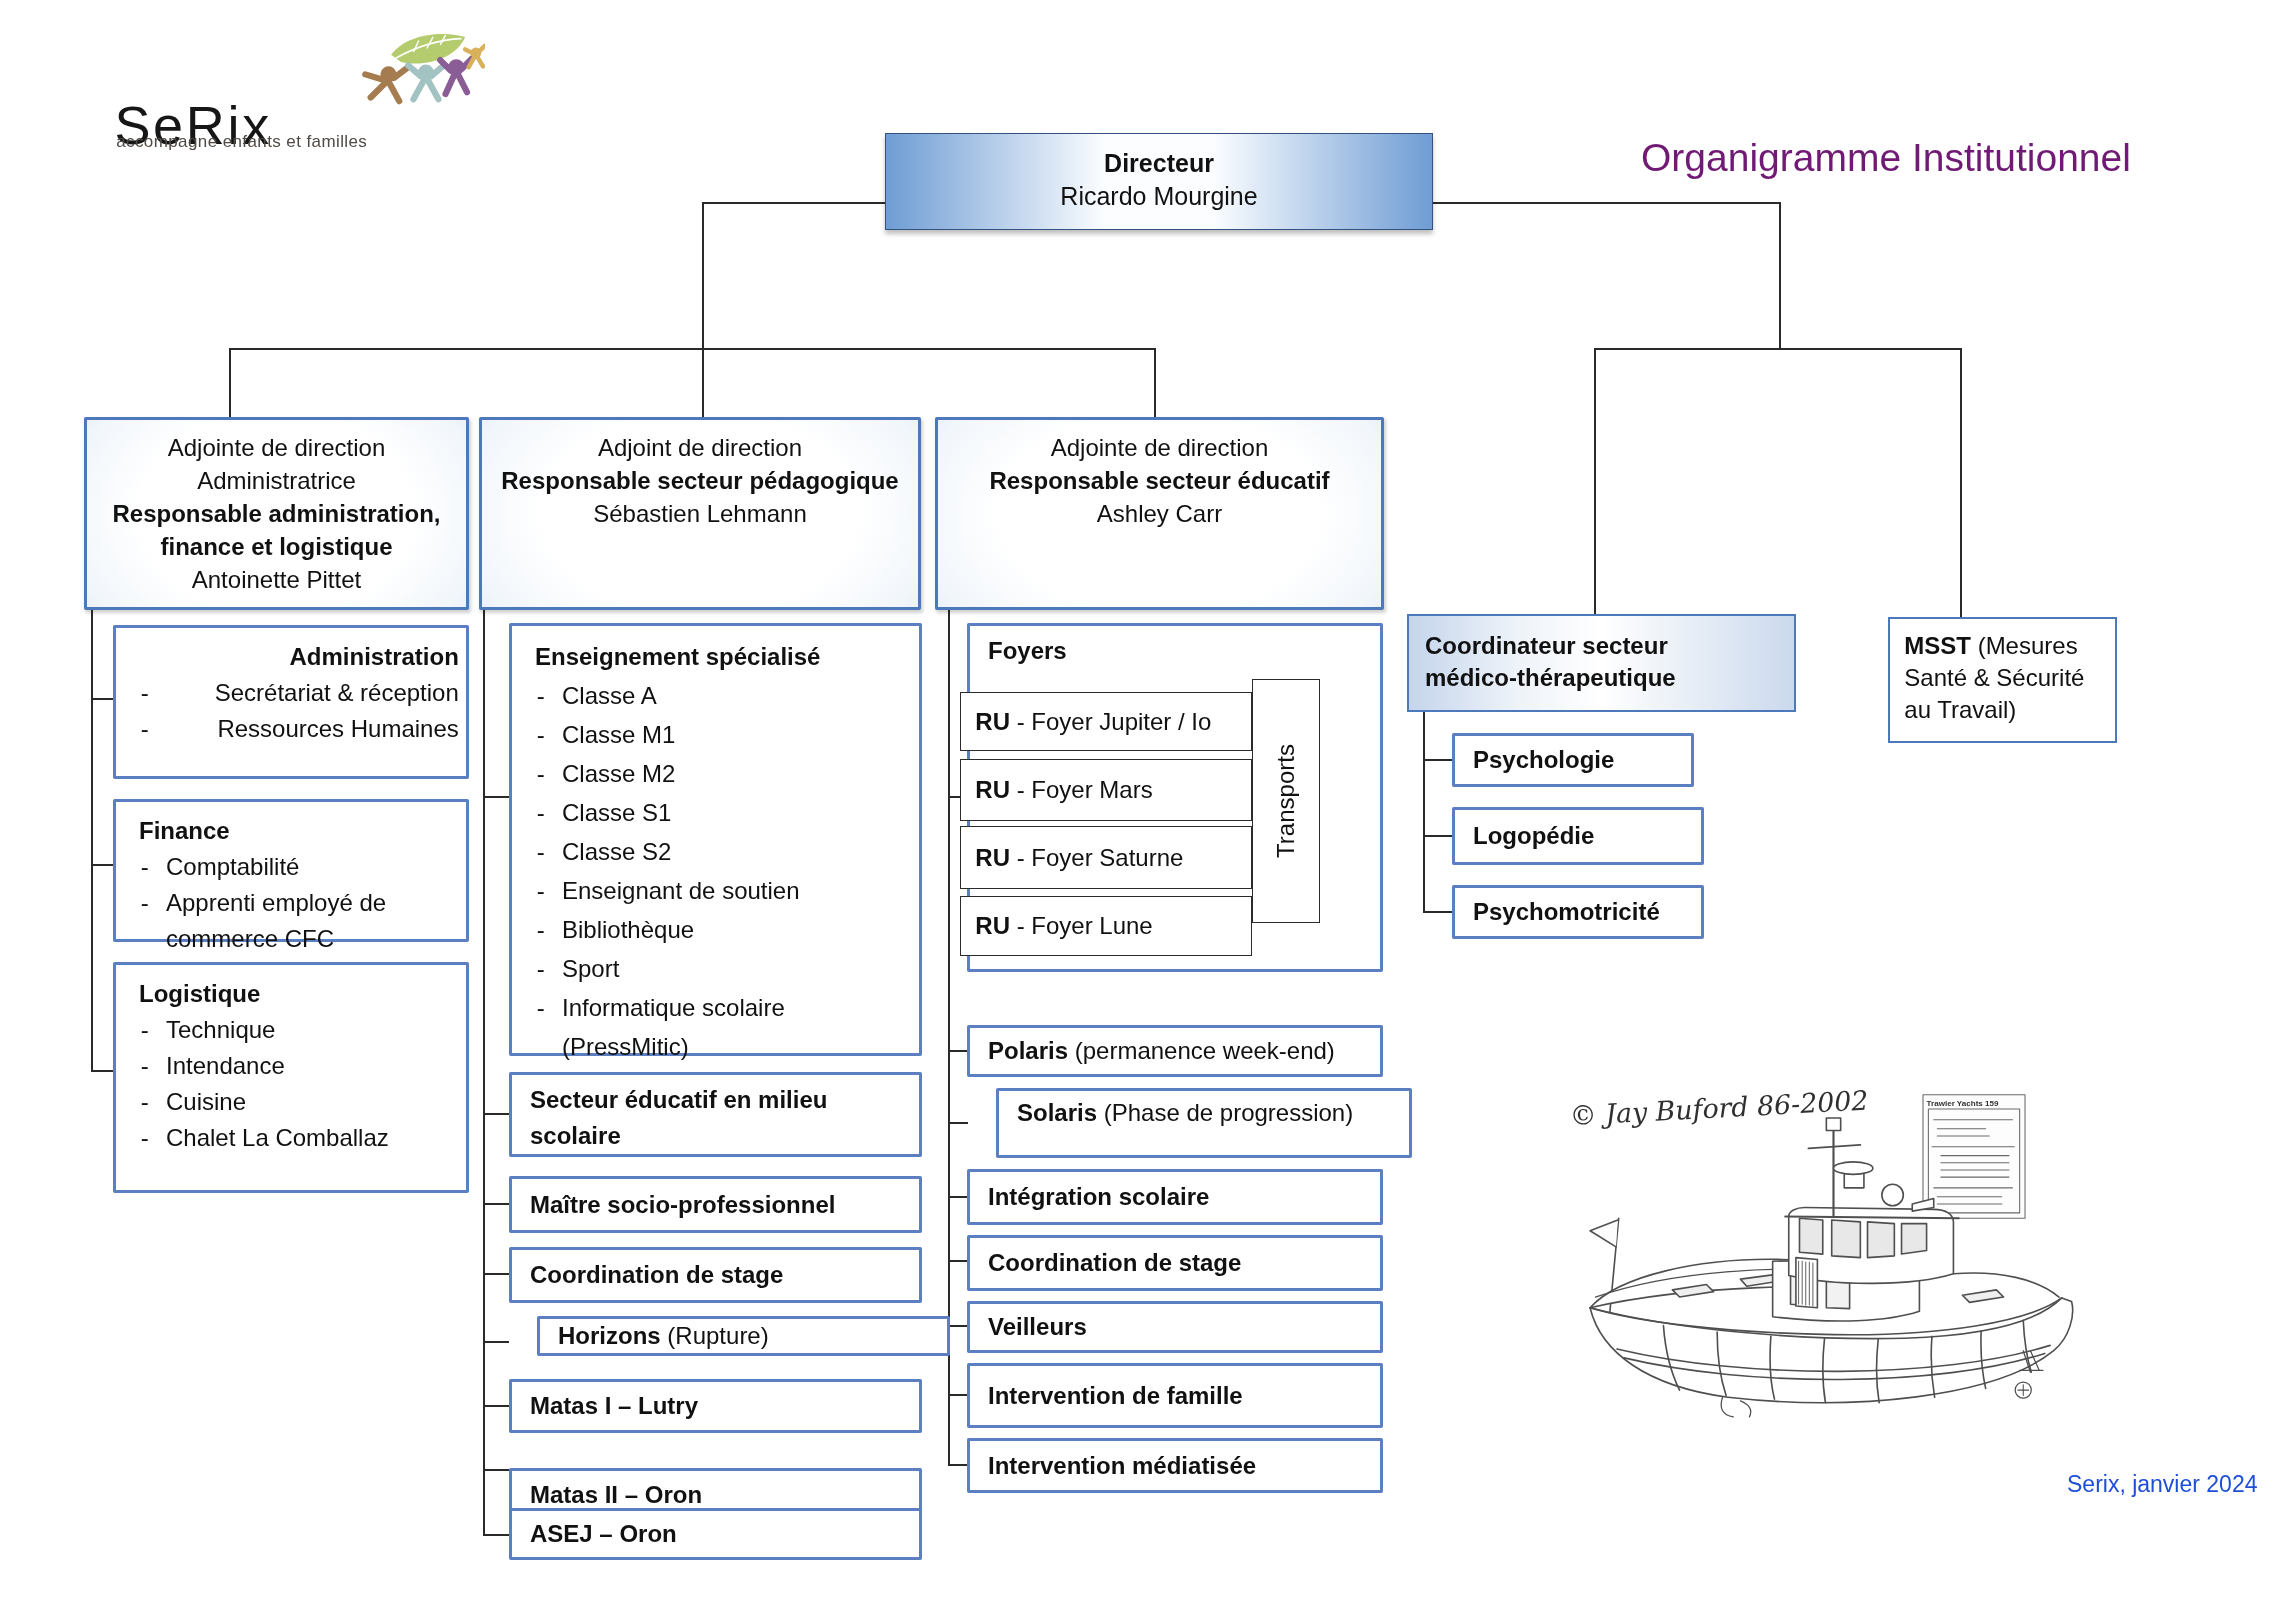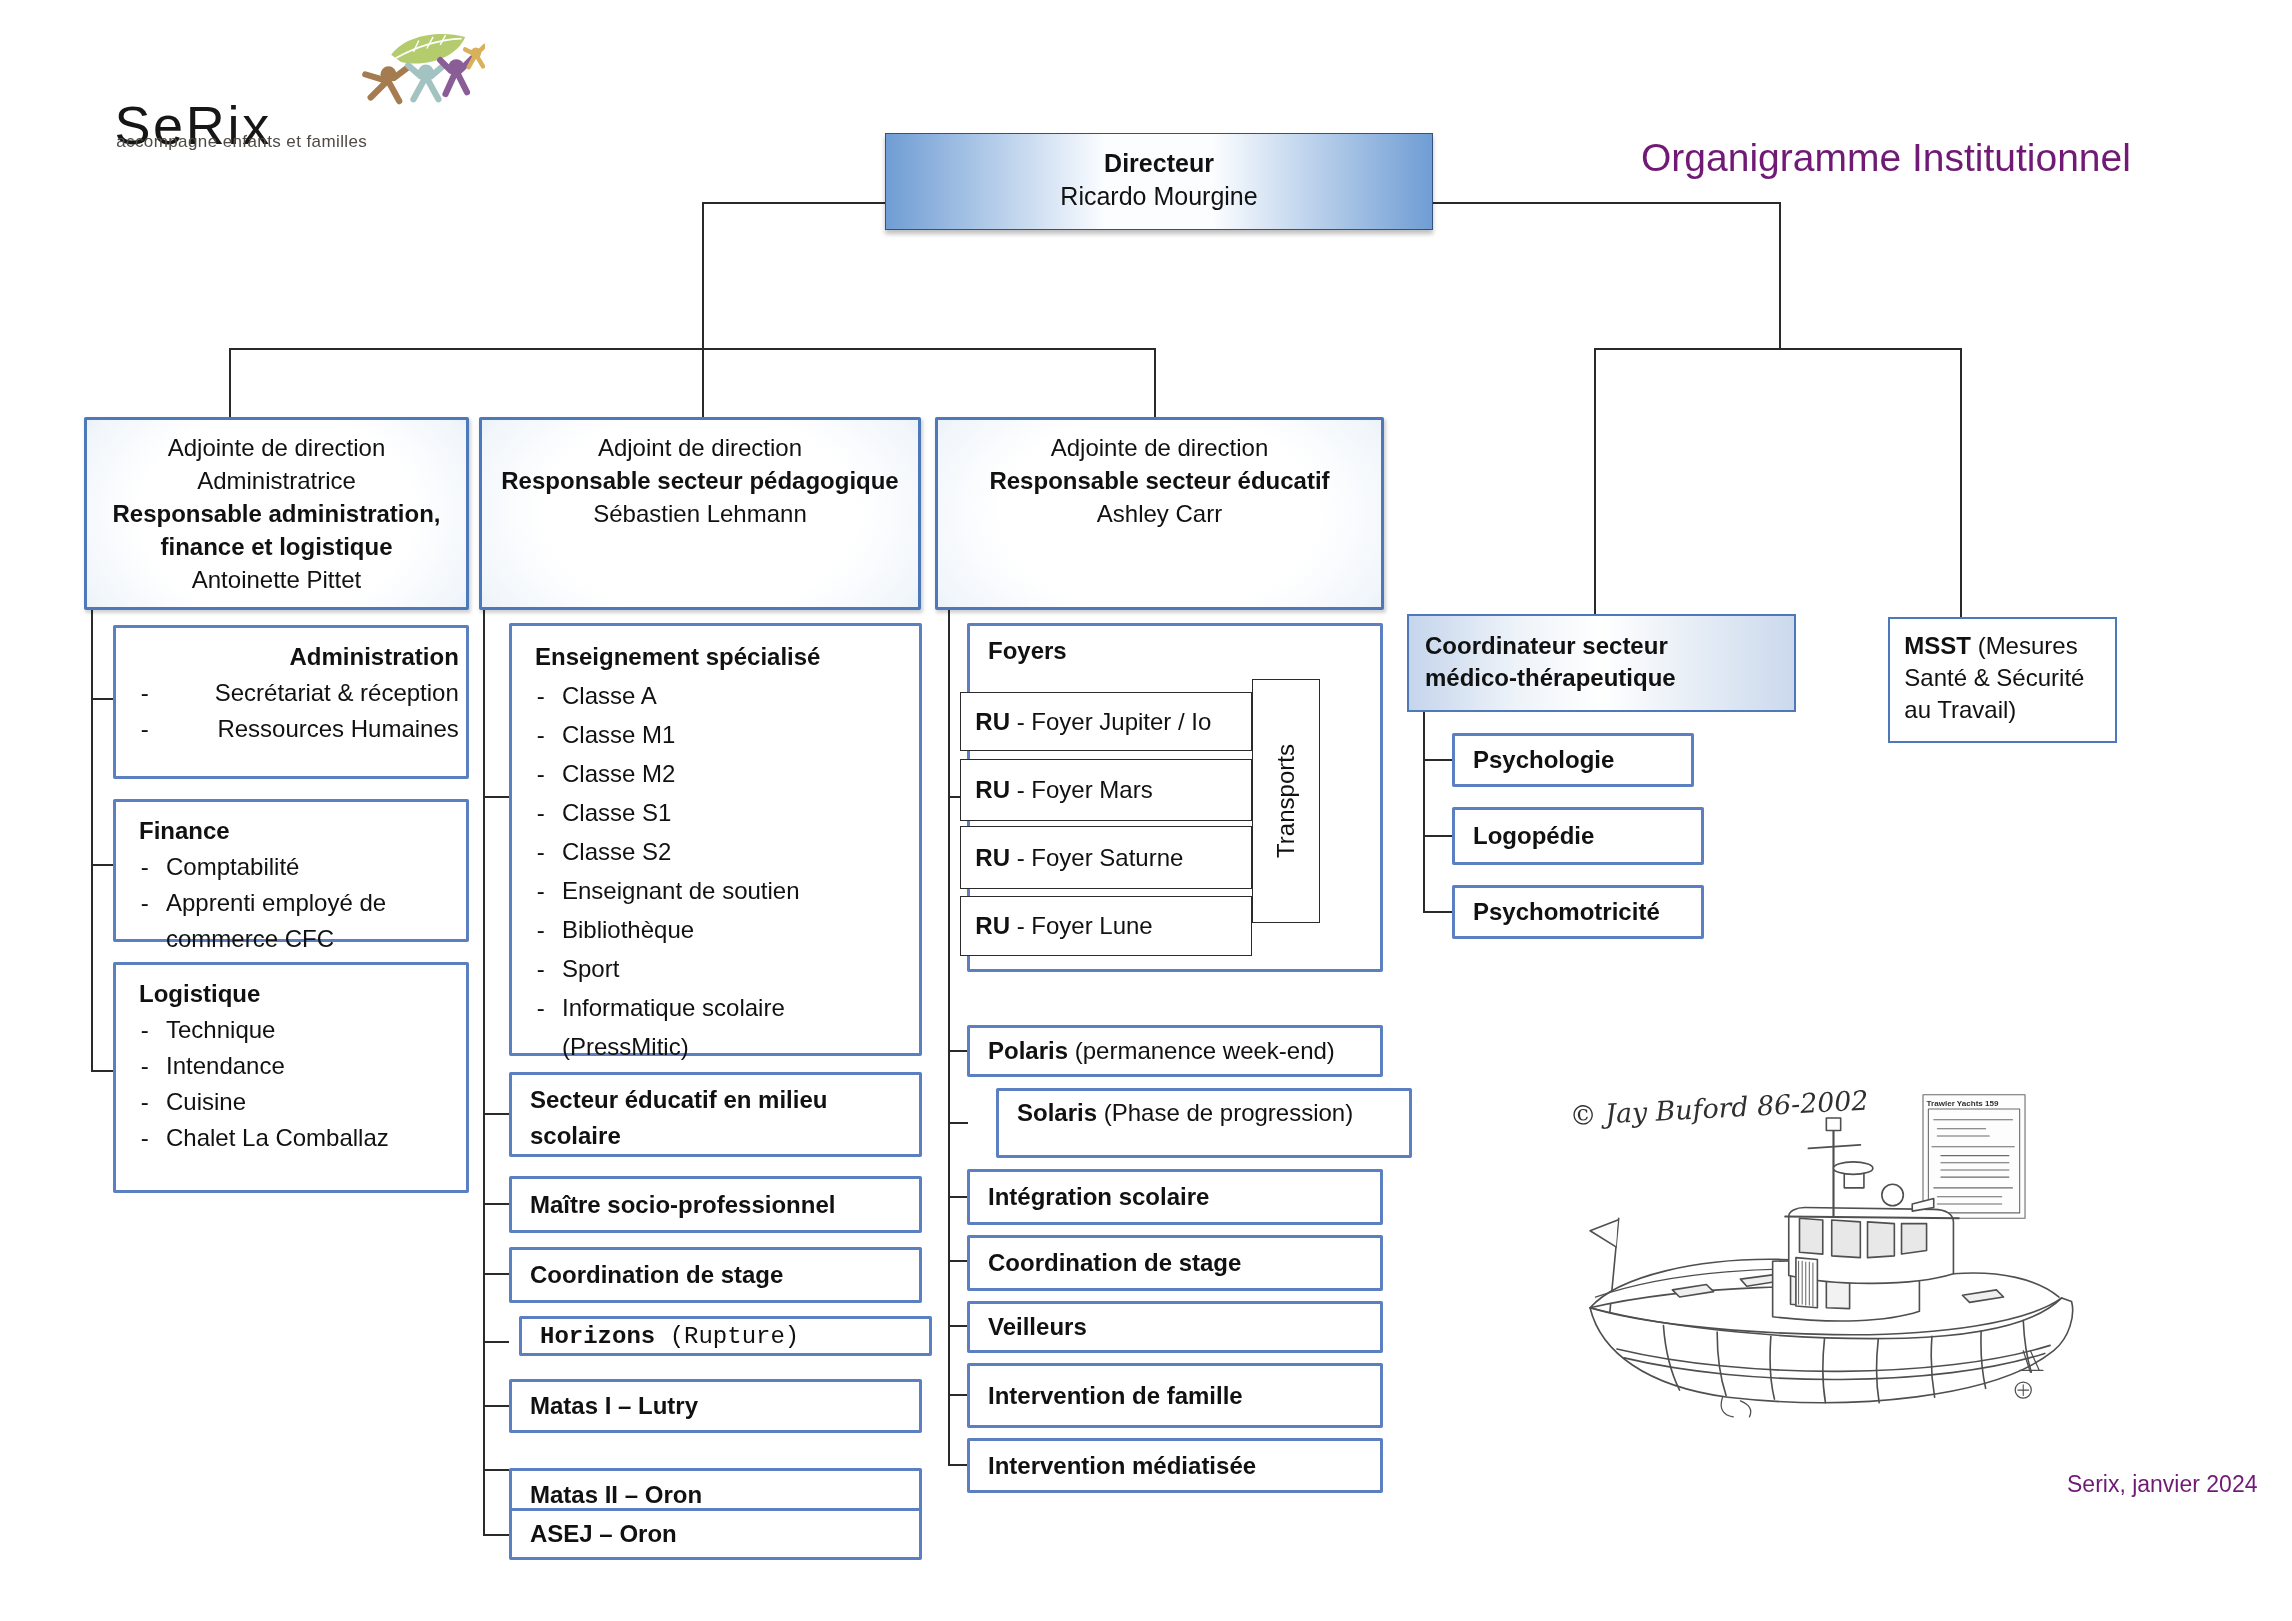--- a/index.html
+++ b/index.html
@@ -57,21 +57,21 @@
 
   
   .logo{position:absolute;left:109px;top:39px;width:412px;height:125px;}
   .brand{position:absolute;left:5.4px;top:16px;font-size:54px;letter-spacing:2.7px;
          font-weight:400;color:#161616;margin-top:39px;}
   .tagline{position:absolute;left:7.2px;top:93px;font-size:17px;color:#4f4a45;letter-spacing:0.4px;}
   .logo svg{position:absolute;left:224px;top:-10.7px;}
 
   .title{position:absolute;left:1641px;top:136px;font-size:39px;color:#701a75;}
 
-  .footer{position:absolute;left:2067px;top:1471px;font-size:23px;color:#701a75;}
+  .footer{position:absolute;left:2067px;top:1471px;font-size:23px;color:#1d4ed8;}
 
   .boat{position:absolute;left:1565px;top:1082px;}
 </style>
 </head>
 <body>
 
 <div class="stage">
 
   <div class="logo">
     <div class="brand">SeRix</div>
@@ -206,21 +206,21 @@
     <div class="li">Sport</div>
     <div class="li">Informatique scolaire (PressMitic)</div>
   </div>
 
   <div class="subbox" style="left:509px;top:1072px;width:413px;height:85px;padding:7.2px 12.5px 0 18px;font-weight:bold;line-height:36px;">Secteur éducatif en milieu scolaire</div>
 
   <div class="subbox single" style="left:509px;top:1176px;width:413px;height:57px;">Maître socio-professionnel</div>
 
   <div class="subbox single" style="left:509px;top:1247px;width:413px;height:56px;">Coordination de stage</div>
 
-  <div class="subbox single" style="left:519px;top:1316px;width:413px;height:40px;font-family:Liberation Mono, monospace;">
+  <div class="subbox single" style="left:537px;top:1316px;width:413px;height:40px;">
     <span class="b">Horizons</span>
       <span class="reg"> (Rupture)</span>
   </div>
 
   <div class="subbox single" style="left:509px;top:1379px;width:413px;height:54px;">Matas I – Lutry</div>
 
   <div class="subbox single" style="left:509px;top:1443px;width:413px;height:54px;margin-top:25px;">Matas II – Oron</div>
 
   <div class="subbox single" style="left:509px;top:1508px;width:413px;height:52px;">ASEJ – Oron</div>
 

